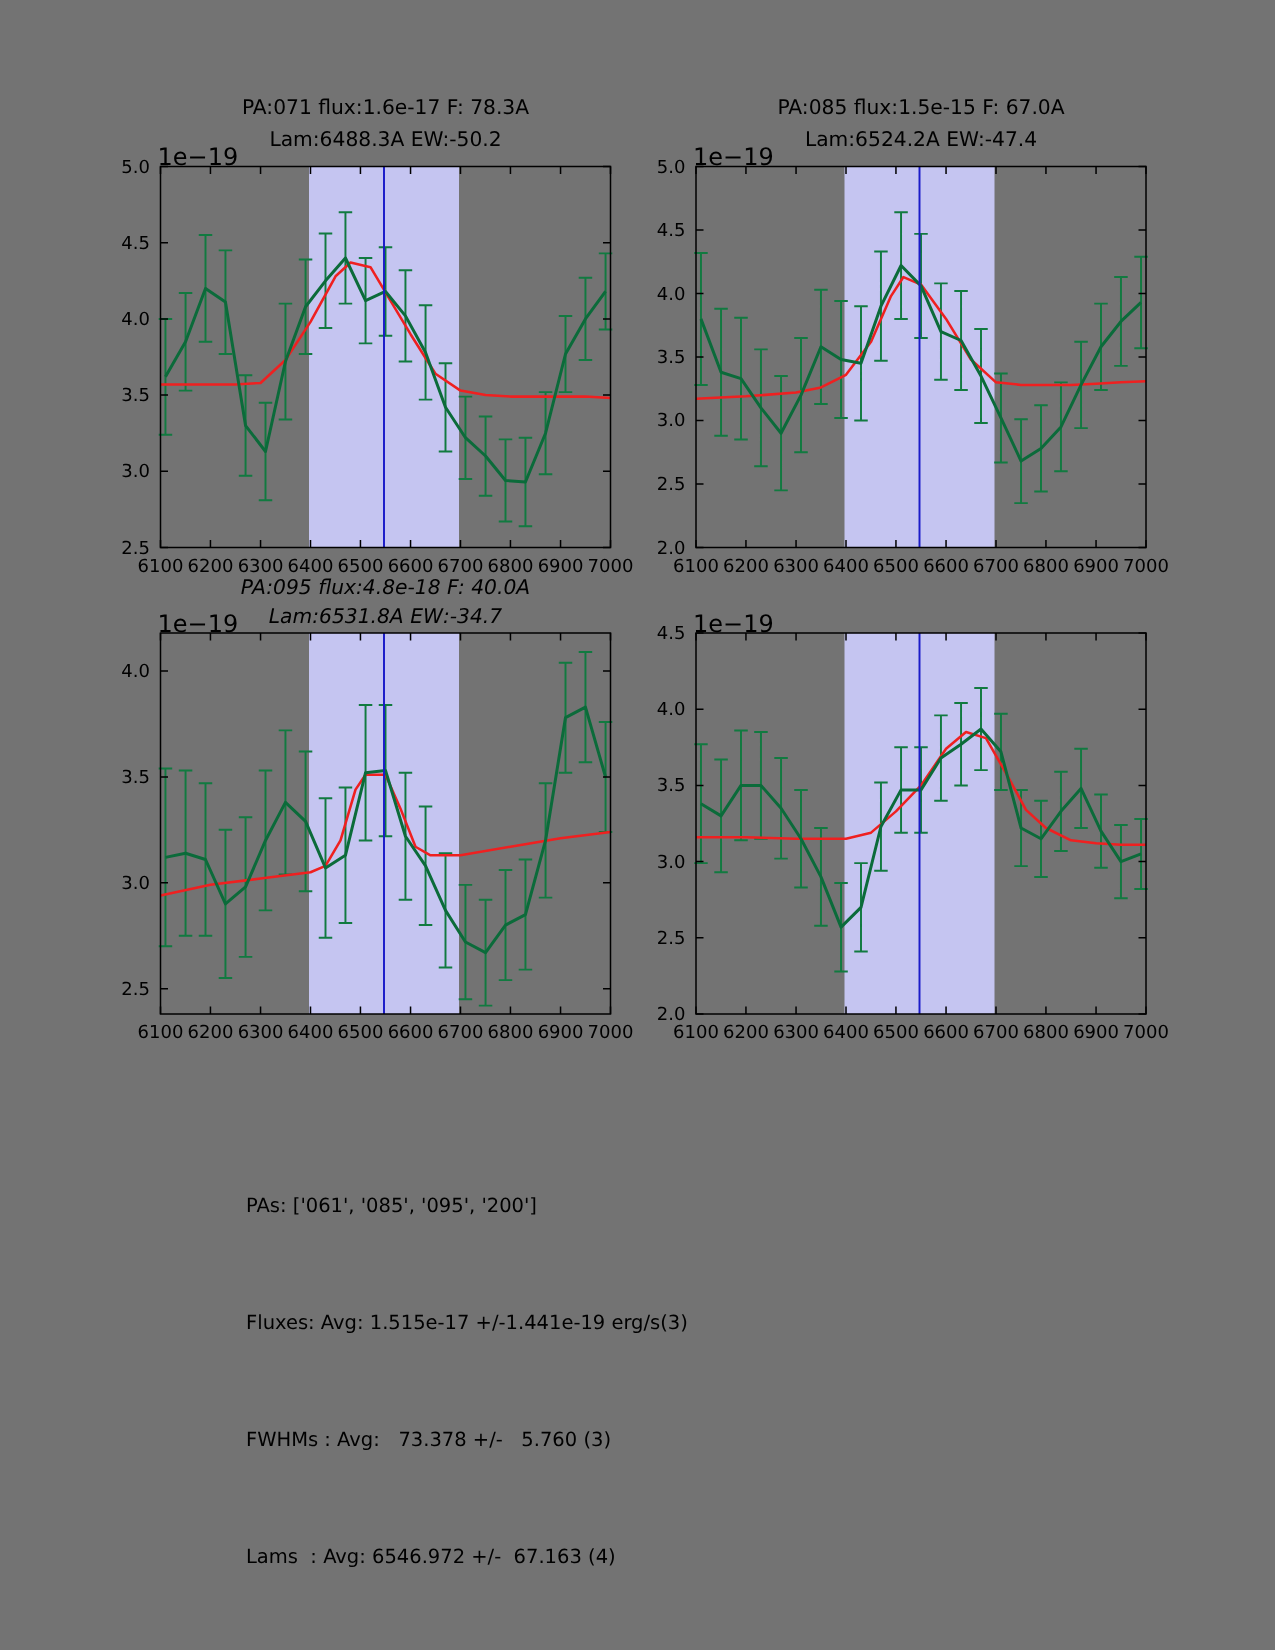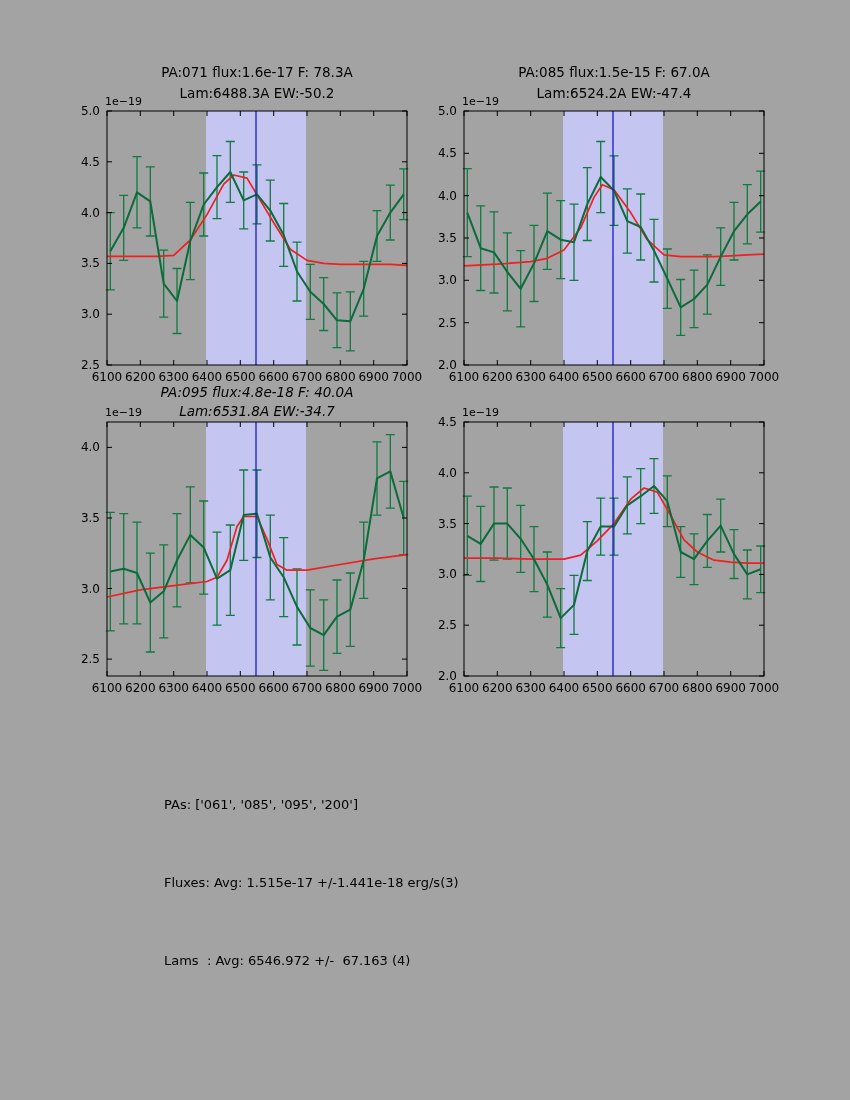--- a/index.html
+++ b/index.html
@@ -1,32 +1,32 @@
 <!DOCTYPE html>
 <html><head>
 <meta charset="utf-8">
 <style>
   html,body{margin:0;padding:0;}
   body{
     width:850px;height:1100px;background:#ffffff;position:relative;
     font-family:"DejaVu Sans","Liberation Sans",sans-serif;color:#000;
   }
-  #figure{position:absolute;left:0;top:0;width:850px;height:1100px;background:#a3a3a3;}
+  #figure{position:absolute;left:0;top:0;width:850px;height:1100px;background:#737373;}
   .plot{position:absolute;width:300px;height:254px;}
   .p0{left:107px;top:111px;}
   .p1{left:464px;top:111px;}
   .p2{left:107px;top:422px;}
   .p3{left:464px;top:422px;}
   .ptitle{
     position:absolute;left:50%;transform:translateX(-50%);
     text-align:center;font-size:13.5px;line-height:21px;white-space:nowrap;
   }
   .p0 .ptitle,.p1 .ptitle{top:-49px;}
   .p2 .ptitle,.p3 .ptitle{top:-39px;line-height:19px;font-style:italic;}
-  .yoffset{position:absolute;left:-2px;top:-16px;font-size:11px;}
+  .yoffset{position:absolute;left:-2px;top:-16px;font-size:16px;}
   svg.ax{position:absolute;left:-57px;top:-20px;overflow:visible;}
   svg.ax text{font-family:"DejaVu Sans","Liberation Sans",sans-serif;}
   .summary{
     position:absolute;left:164px;top:740px;
     font-size:13px;line-height:26px;white-space:pre;
   }
 </style>
 </head>
 <body>
 
@@ -154,19 +154,20 @@
         <text x="50" y="227.2" text-anchor="end" font-size="12" fill="#000000">2.5</text>
         <text x="50" y="176.4" text-anchor="end" font-size="12" fill="#000000">3.0</text>
         <text x="50" y="125.6" text-anchor="end" font-size="12" fill="#000000">3.5</text>
         <text x="50" y="74.8" text-anchor="end" font-size="12" fill="#000000">4.0</text>
         <text x="50" y="24" text-anchor="end" font-size="12" fill="#000000">4.5</text>
       </svg>
   </div>
 
   <div class="summary">
     <div>PAs: ['061', '085', '095', '200']</div>
-    <div>Fluxes: Avg: 1.515e-17 +/-1.441e-18 erg/s(3)</div>
+    <div>Fluxes: Avg: 1.515e-17 +/-1.441e-19 erg/s(3)</div>
+    <div>FWHMs : Avg:   73.378 +/-   5.760 (3)</div>
     <div>Lams  : Avg: 6546.972 +/-  67.163 (4)</div>
     
     
   </div>
 
 </div>
 
 </body></html>

